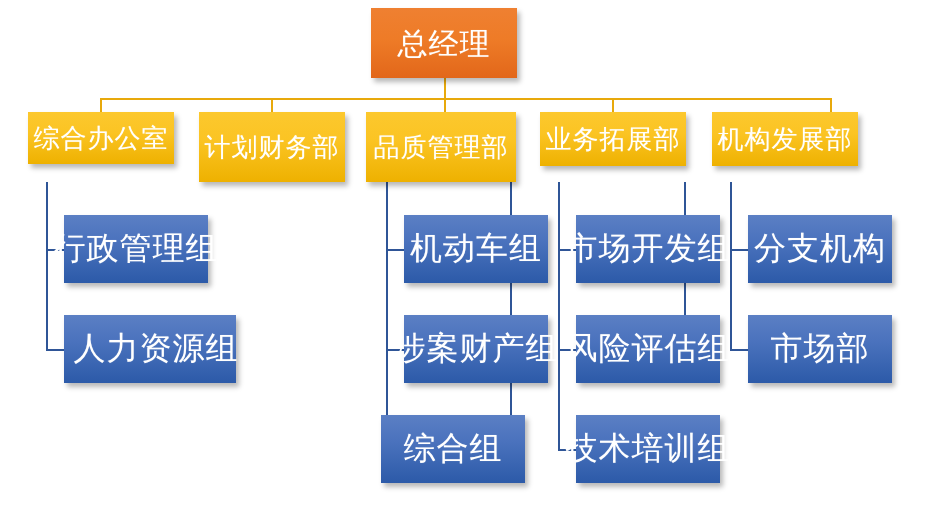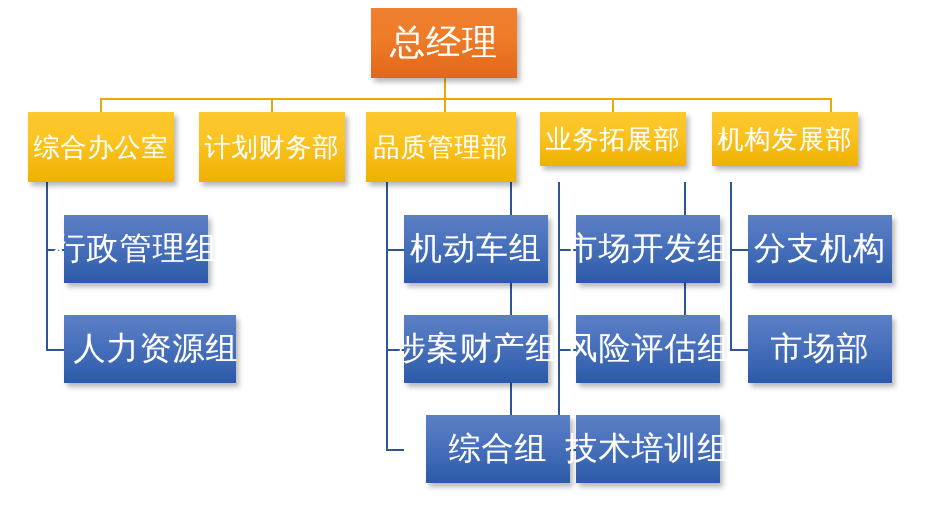--- a/index.html
+++ b/index.html
@@ -37,22 +37,21 @@
     color: #ffffff;
     text-align: center;
     letter-spacing: 1px;
     line-height: 1.1;
     box-shadow: 3px 4px 5px rgba(0,0,0,0.28);
     white-space: nowrap;
   }
 
   .node.root {
     background: linear-gradient(to bottom, #ef8031 0%, #ee7b27 45%, #e2671a 100%);
-    font-size: 35px;
-    font-family: Liberation Serif, serif;
+    font-size: 30px;
   }
   .node.dept {
     background: linear-gradient(to bottom, #fcc82e 0%, #fbc423 40%, #eeb100 100%);
     font-size: 26px;
   }
   .node.team {
     background: linear-gradient(to bottom, #5b7fc4 0%, #4a72bd 40%, #2c5aa8 100%);
     font-size: 32px;
   }
   .node-label {
@@ -98,21 +97,21 @@
   <div class="conn h blue" style="left:510px; top:449px; width:10px;"></div>
 
   <div class="conn v blue" style="left:684px; top:182px; height:168px;"></div>
   <div class="conn h blue" style="left:684px; top:249px; width:10px;"></div>
   <div class="conn h blue" style="left:684px; top:349px; width:10px;"></div>
 
   <div class="node root" style="left:371px; top:8px; width:146px; height:70px;">
     <span class="node-label">总经理</span>
   </div>
 
-  <div class="node dept" style="left:28px; top:112px; width:146px; height:70px;">
+  <div class="node dept" style="left:28px; top:112px; width:146px; height:52px;">
     <span class="node-label">综合办公室</span>
   </div>
 
   <div class="node dept" style="left:199px; top:112px; width:146px; height:70px;">
     <span class="node-label">计划财务部</span>
   </div>
 
   <div class="node dept" style="left:366px; top:112px; width:150px; height:70px;">
     <span class="node-label">品质管理部</span>
   </div>
@@ -131,21 +130,21 @@
   <div class="node team" style="left:64px; top:315px; width:172px; height:68px;padding-left:12px;">
     <span class="node-label">人力资源组</span>
   </div>
 
   <div class="node team" style="left:404px; top:215px; width:144px; height:68px;">
     <span class="node-label">机动车组</span>
   </div>
   <div class="node team" style="left:404px; top:315px; width:144px; height:68px;">
     <span class="node-label">涉案财产组</span>
   </div>
-  <div class="node team" style="left:426px; top:415px; width:144px; height:68px;">
+  <div class="node team" style="left:381px; top:415px; width:144px; height:68px;">
     <span class="node-label">综合组</span>
   </div>
 
   <div class="node team" style="left:576px; top:215px; width:144px; height:68px;">
     <span class="node-label">市场开发组</span>
   </div>
   <div class="node team" style="left:576px; top:315px; width:144px; height:68px;">
     <span class="node-label">风险评估组</span>
   </div>
   <div class="node team" style="left:576px; top:415px; width:144px; height:68px;">

